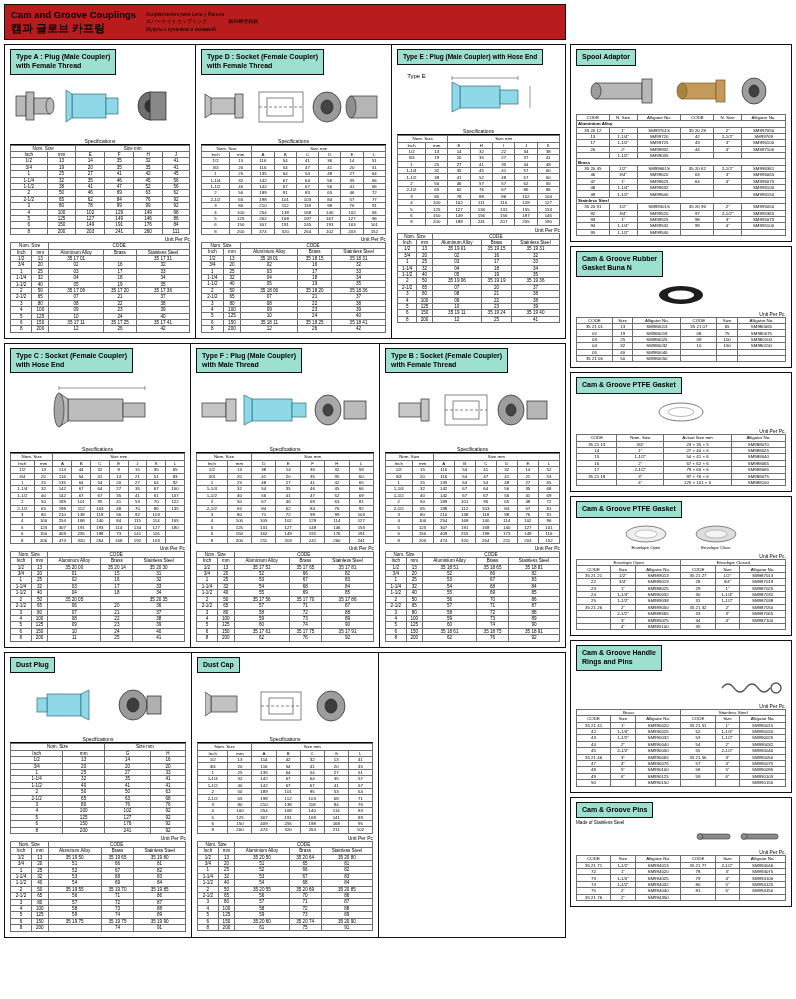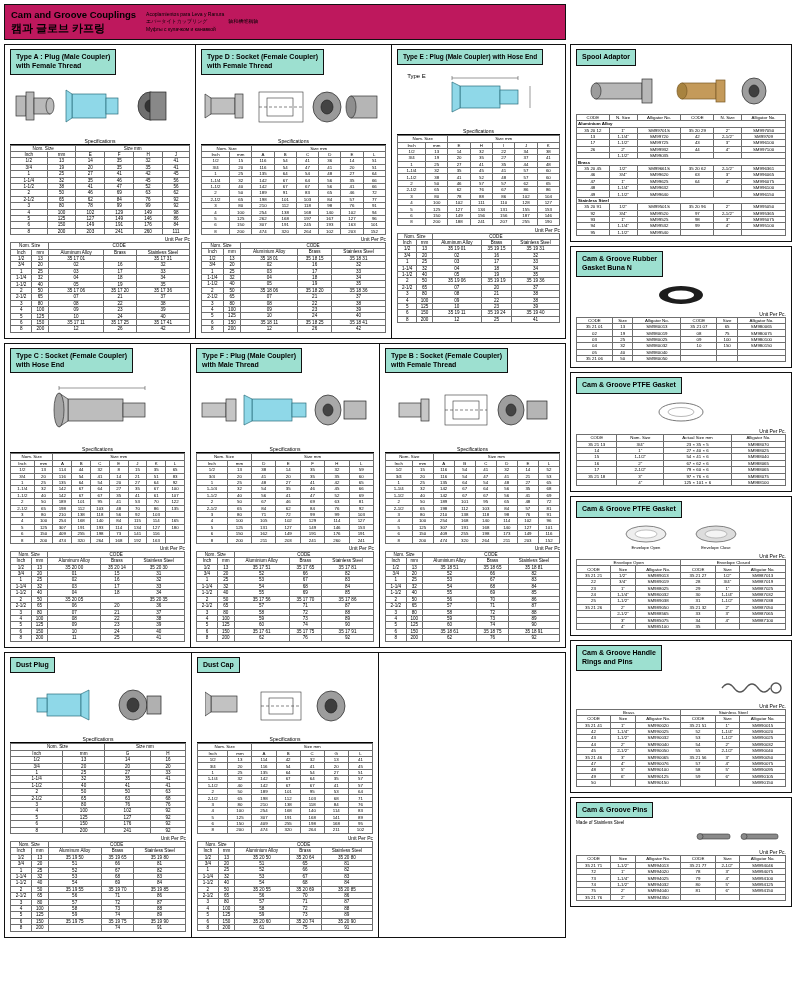--- a/index.html
+++ b/index.html
@@ -9,21 +9,21 @@
     background: #ffffff;
     font-family: "Liberation Sans", sans-serif;
     font-size: 5px;
     color: #000;
   }
   .page { position: relative; width: 796px; height: 999px; padding: 4px; }
 
   
   .header { display: flex; gap: 4px; height: 36px; }
   .hdr-left {
-    flex: 0 0 562px; border: 1.5px solid #111; background: #be185d;
+    flex: 0 0 562px; border: 1.5px solid #111; background: #b91c1c;
     display: flex; align-items: center; padding: 2px 6px; gap: 10px;
   }
   .hdr-title { font-weight: bold; font-size: 9.5px; line-height: 1.3; }
   .hdr-title .kr { font-size: 11px; }
   .hdr-sub { font-size: 5px; line-height: 1.45; }
   .hdr-right {
     flex: 1; border: 1.5px solid #111; background: #9de0d0;
     display: flex; align-items: center; padding: 2px 8px;
     font-weight: bold; font-style: italic; font-size: 8px;
   }

